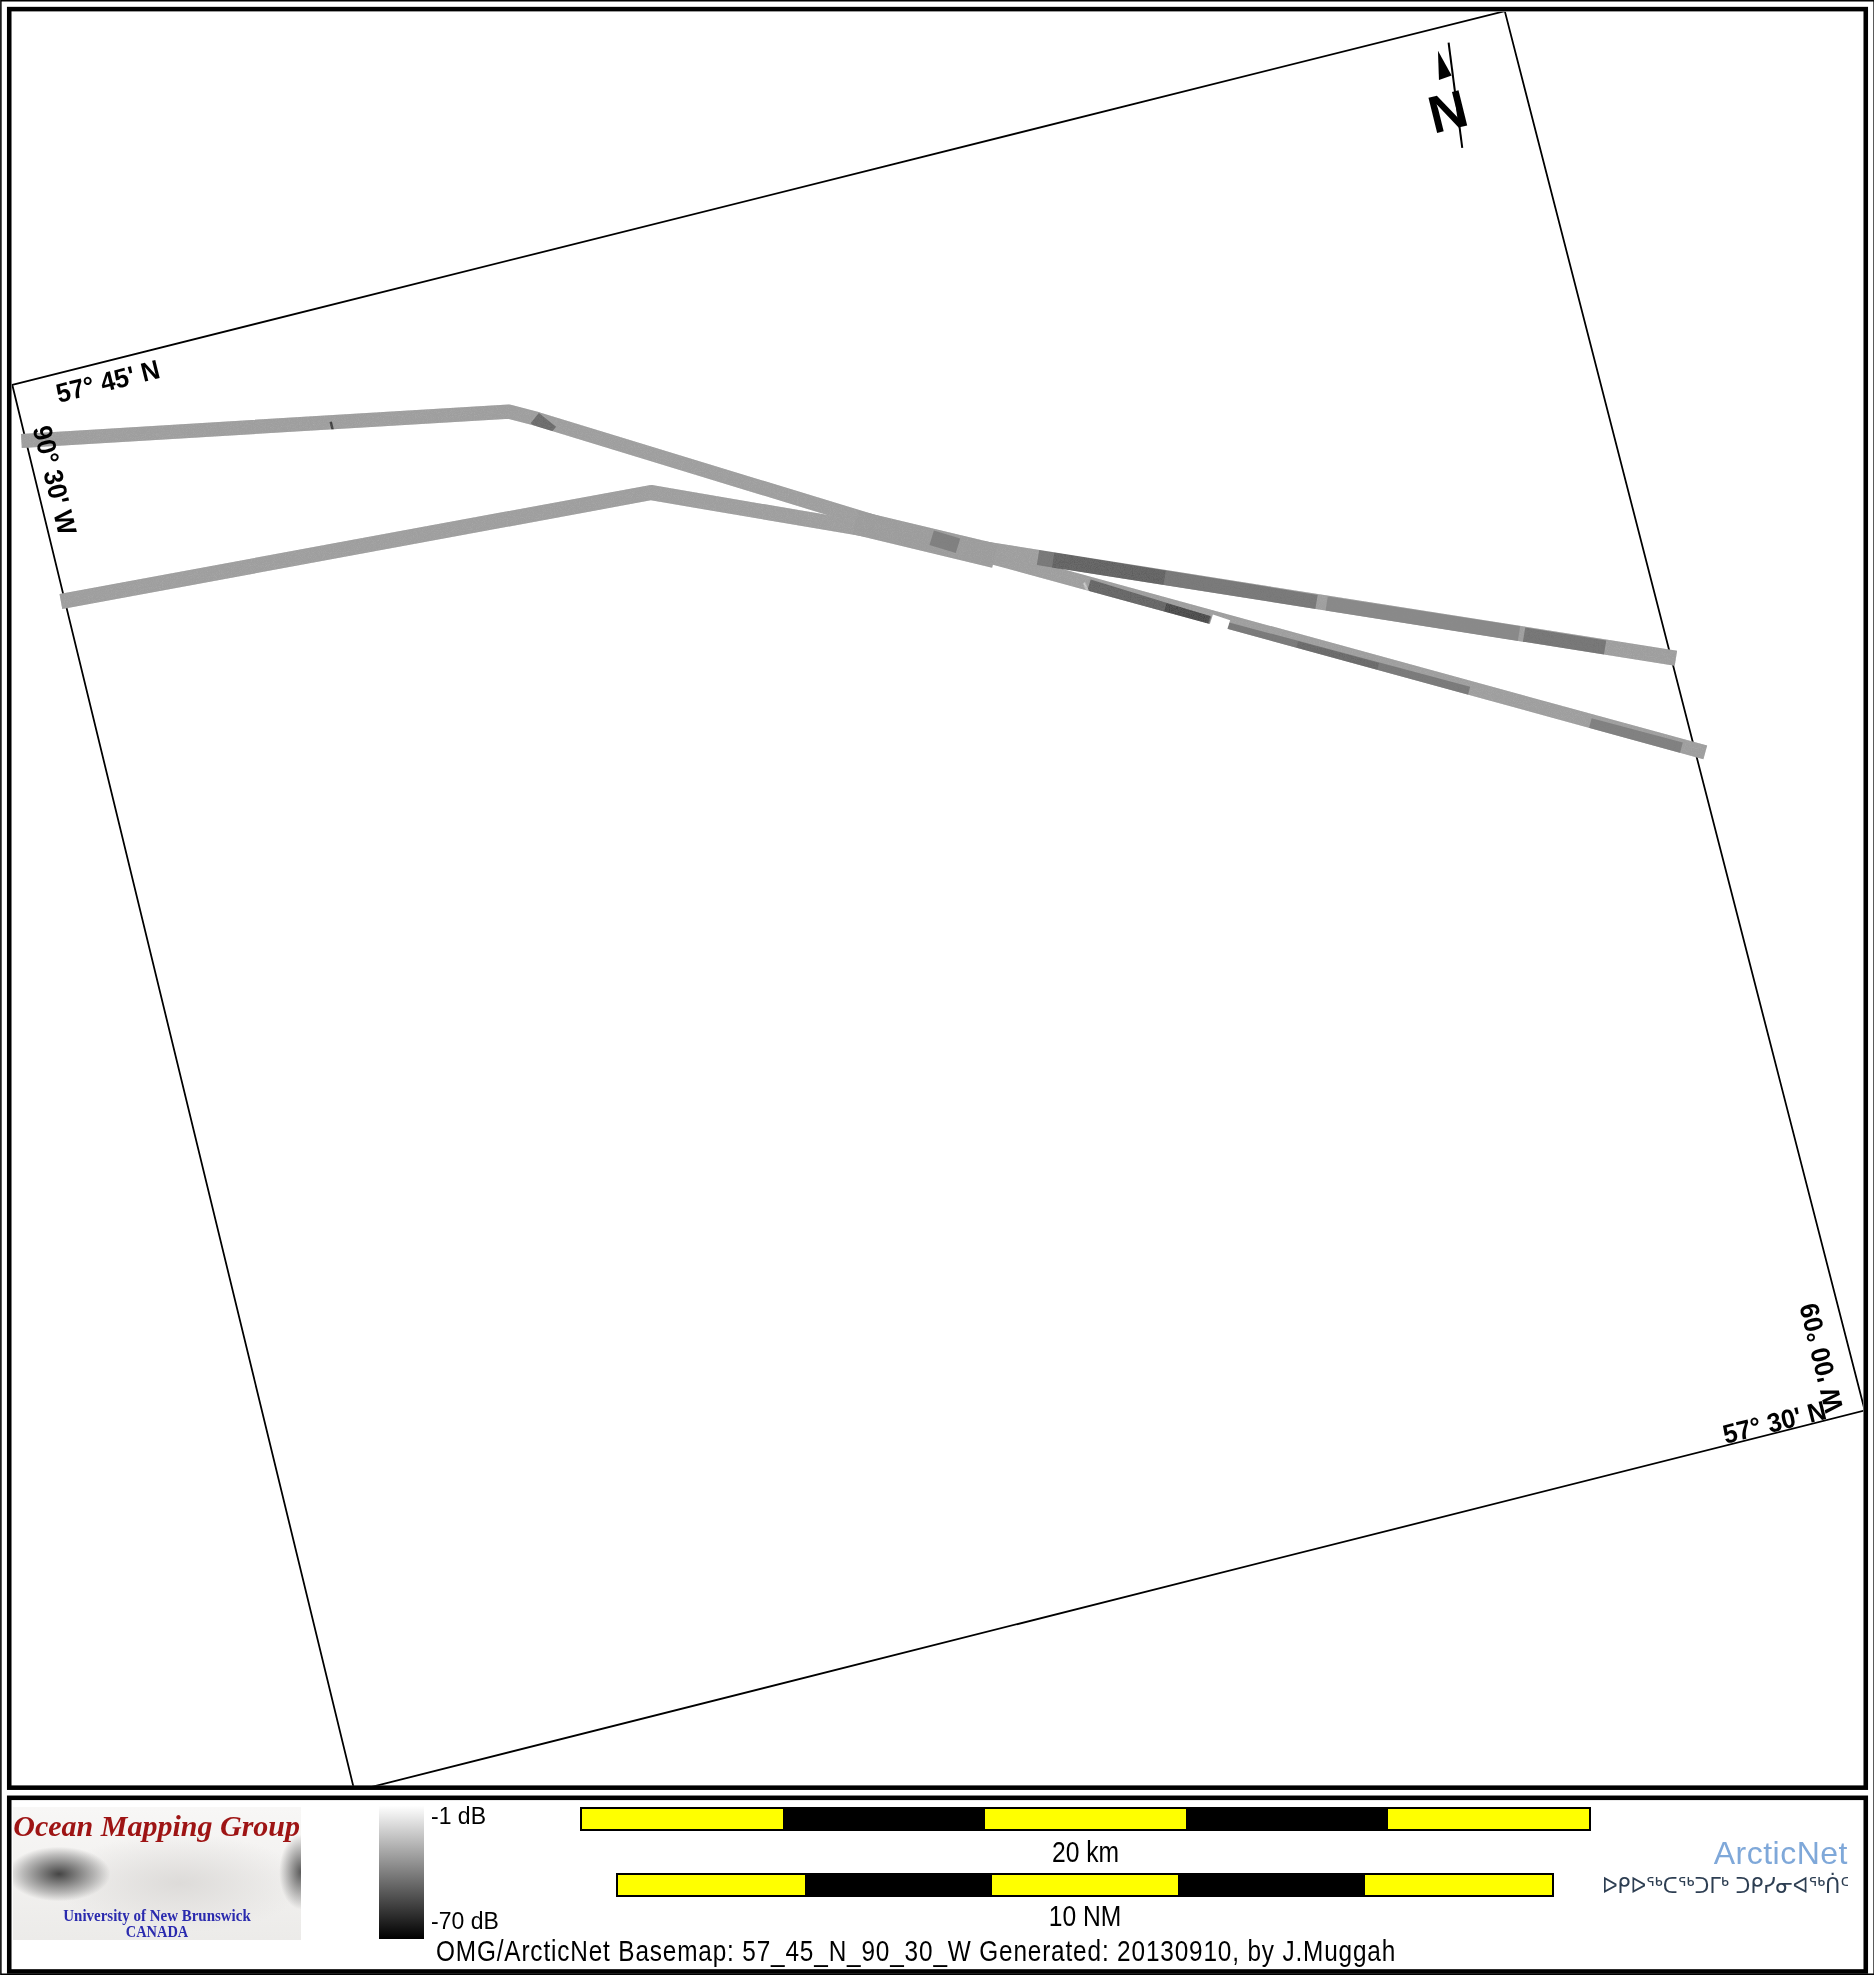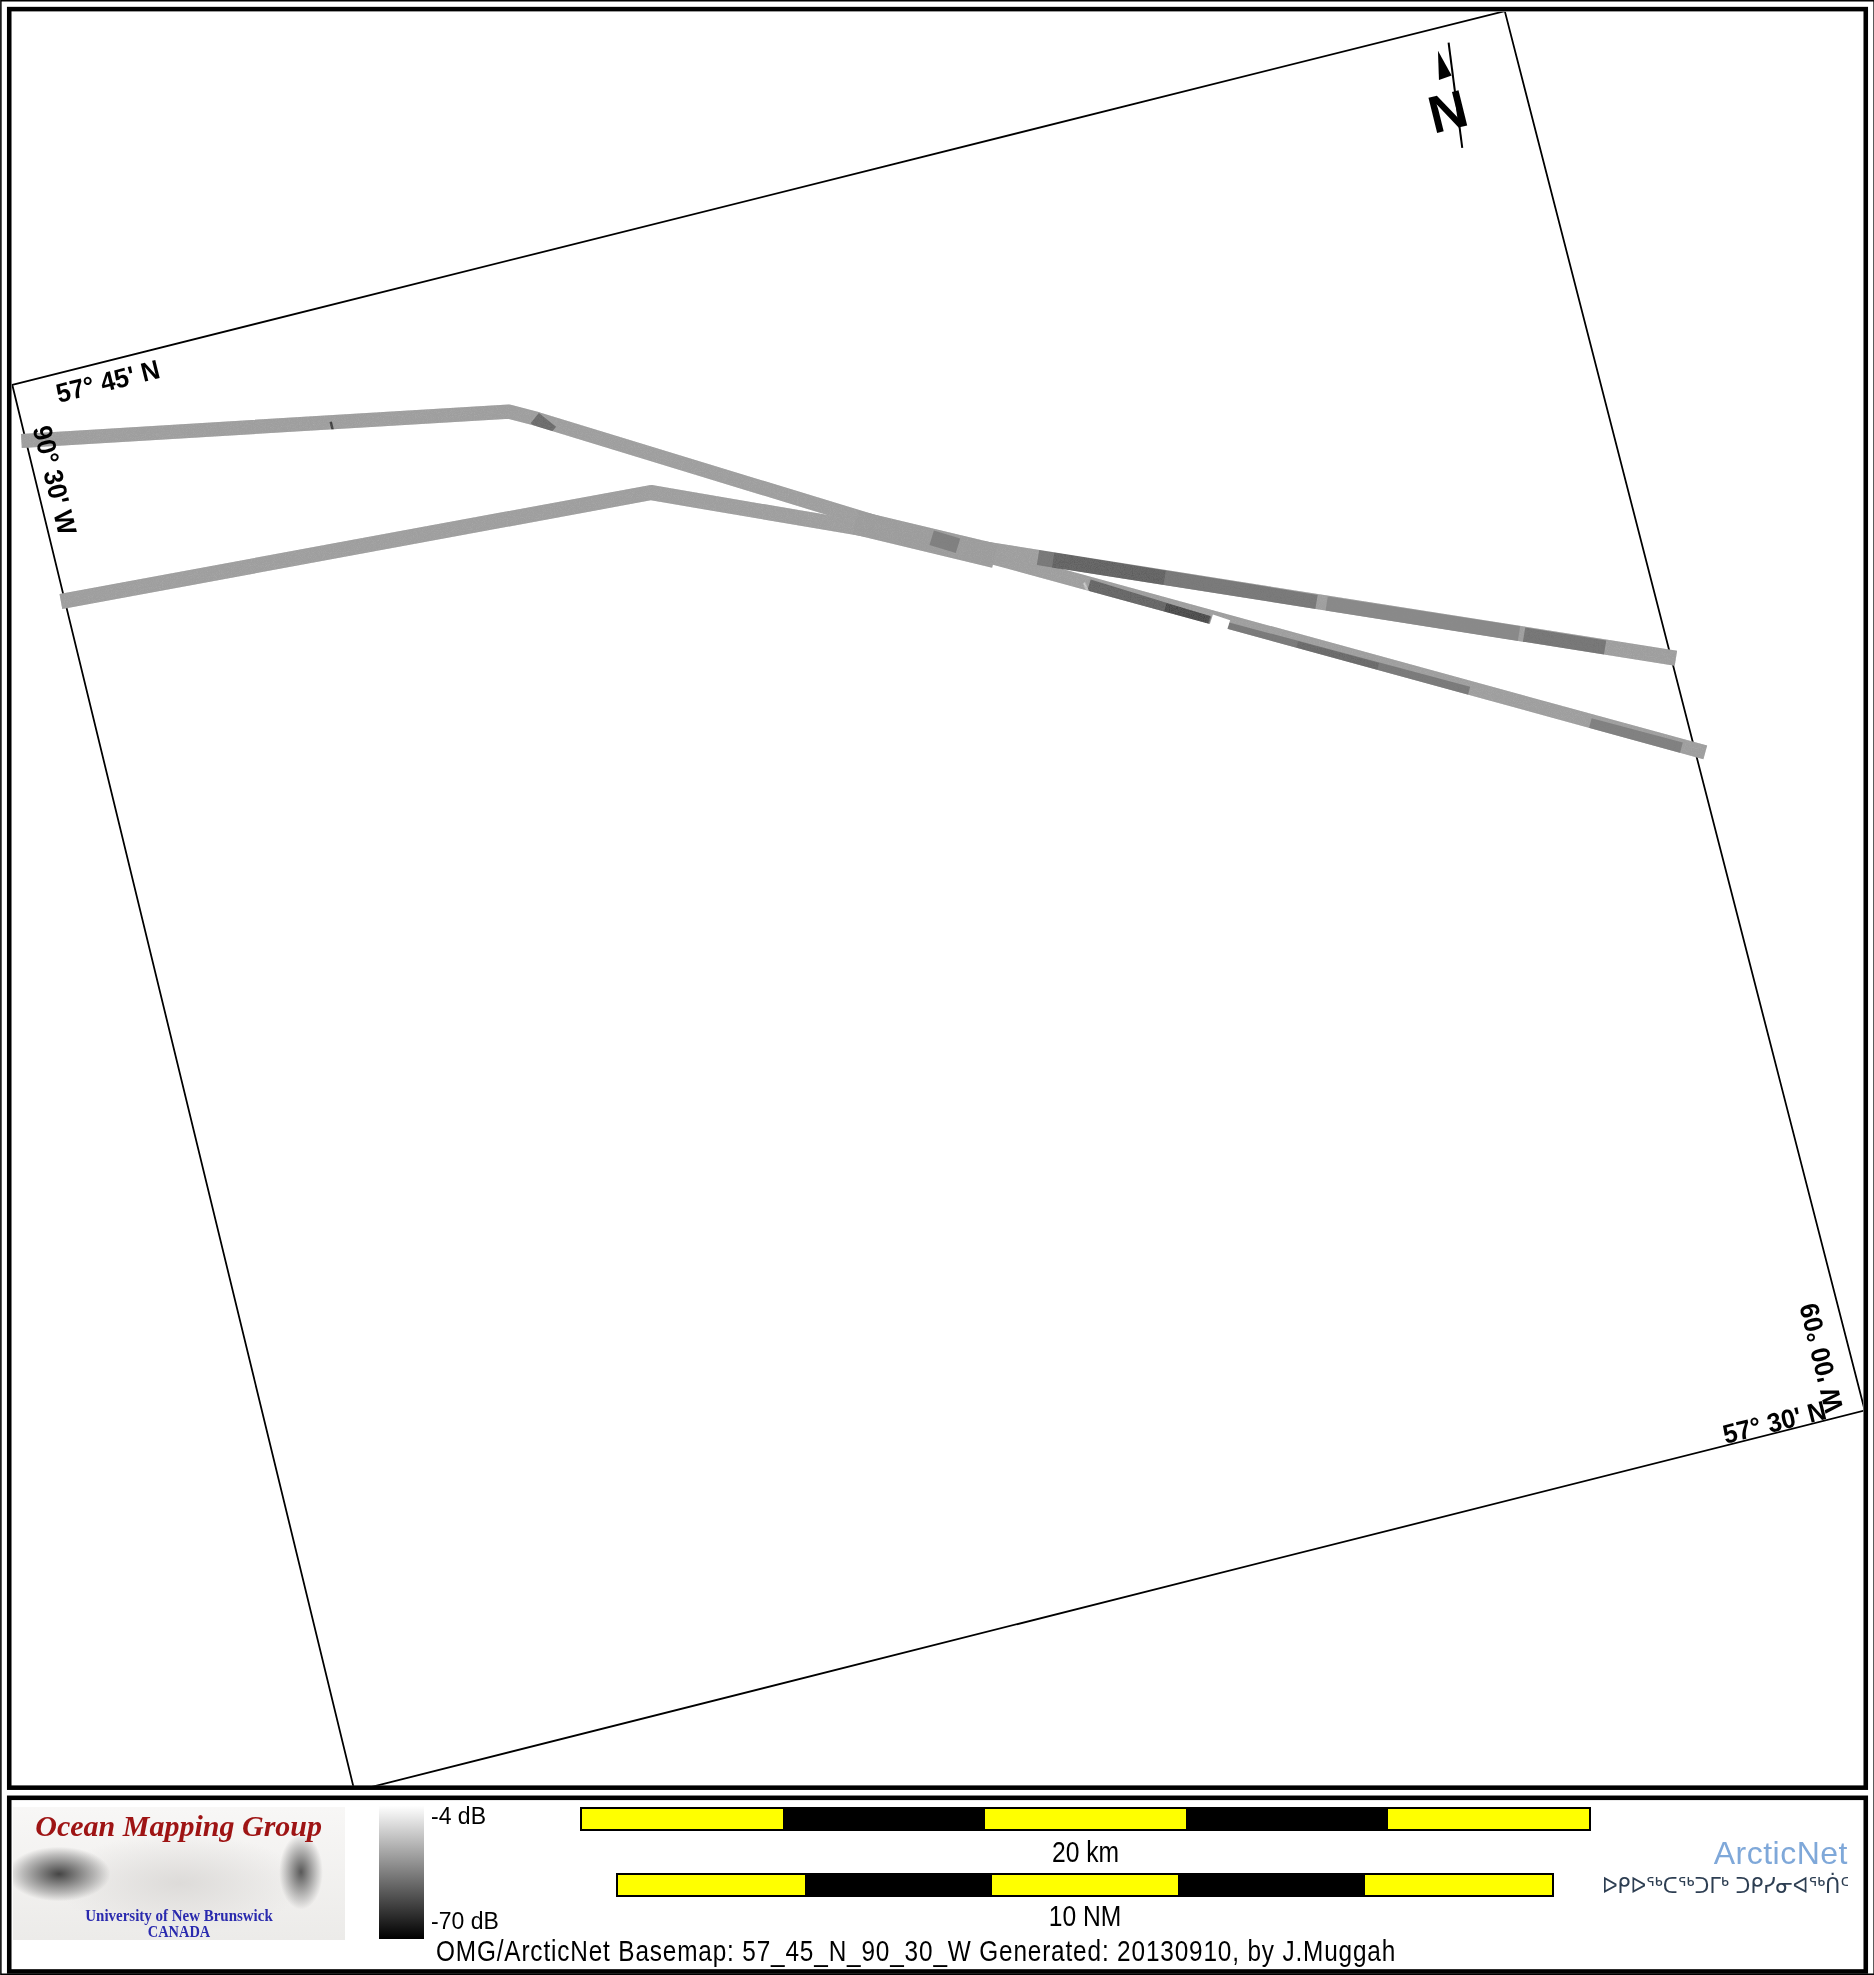--- a/index.html
+++ b/index.html
@@ -2,21 +2,21 @@
 <html style="font-size:8px"><head>
 <meta charset="utf-8">
 <style>
   html,body{margin:0;padding:0;background:#ffffff;}
   body{width:1875px;height:1975px;position:relative;overflow:hidden;
        font-family:"Liberation Sans",sans-serif;}
   #base-svg{position:absolute;left:0;top:0;width:1875px;height:1975px;}
   .abs{position:absolute;}
 
   
-  .omg-logo{left:12.7px;top:1807px;width:332px;height:133px;
+  .omg-logo{left:12.7px;top:1807px;width:288px;height:133px;
     background:
       radial-gradient(ellipse 66px 35px at 46px 67px, rgba(45,45,45,.88), rgba(120,120,120,.45) 55%, rgba(210,210,210,0) 78%),
       radial-gradient(ellipse 28px 48px at 288px 65px, rgba(55,55,55,.82), rgba(130,130,130,.4) 55%, rgba(220,220,220,0) 78%),
       radial-gradient(ellipse 167px 66px at 167px 76px, #dddbd9, rgba(240,239,237,0) 75%),
       linear-gradient(#f8f7f6,#ecebe9);
     overflow:hidden;}
   .omg-title{position:absolute;left:0;top:2px;width:100%;text-align:center;
     font-family:"Liberation Serif",serif;font-style:italic;font-weight:bold;
     font-size:30px;white-space:nowrap;}
   .omg-sub1{position:absolute;left:0;top:99px;width:100%;text-align:center;
@@ -126,21 +126,21 @@
   <rect x="18" y="3551" width="3667" height="343" fill="none" stroke="#000" stroke-width="9"></rect>
 </svg>
 
 <div class="abs omg-logo">
   <div class="omg-title" style="color: rgb(158, 20, 20);">Ocean Mapping Group</div>
   <div class="omg-sub1" style="color: rgb(42, 42, 174);">University of New Brunswick</div>
   <div class="omg-sub2" style="color: rgb(42, 42, 174);">CANADA</div>
 </div>
 
 <div class="abs colorbar" id="colorbar" style="background: linear-gradient(rgb(254, 254, 254), rgb(0, 0, 0));"></div>
-<div class="abs cb-label" id="cb-top">-4 dB</div>
+<div class="abs cb-label" id="cb-top">-1 dB</div>
 <div class="abs cb-label" id="cb-bottom">-70 dB</div>
 
 <div class="abs scalebar" id="bar-km">
     <div class="seg" style="background: rgb(255, 255, 0);"></div>
     <div class="seg" style="background: rgb(0, 0, 0);"></div>
     <div class="seg" style="background: rgb(255, 255, 0);"></div>
     <div class="seg" style="background: rgb(0, 0, 0);"></div>
     <div class="seg" style="background: rgb(255, 255, 0);"></div>
   </div>
 <div class="abs bar-label" id="bar-km-label">20 km</div>

